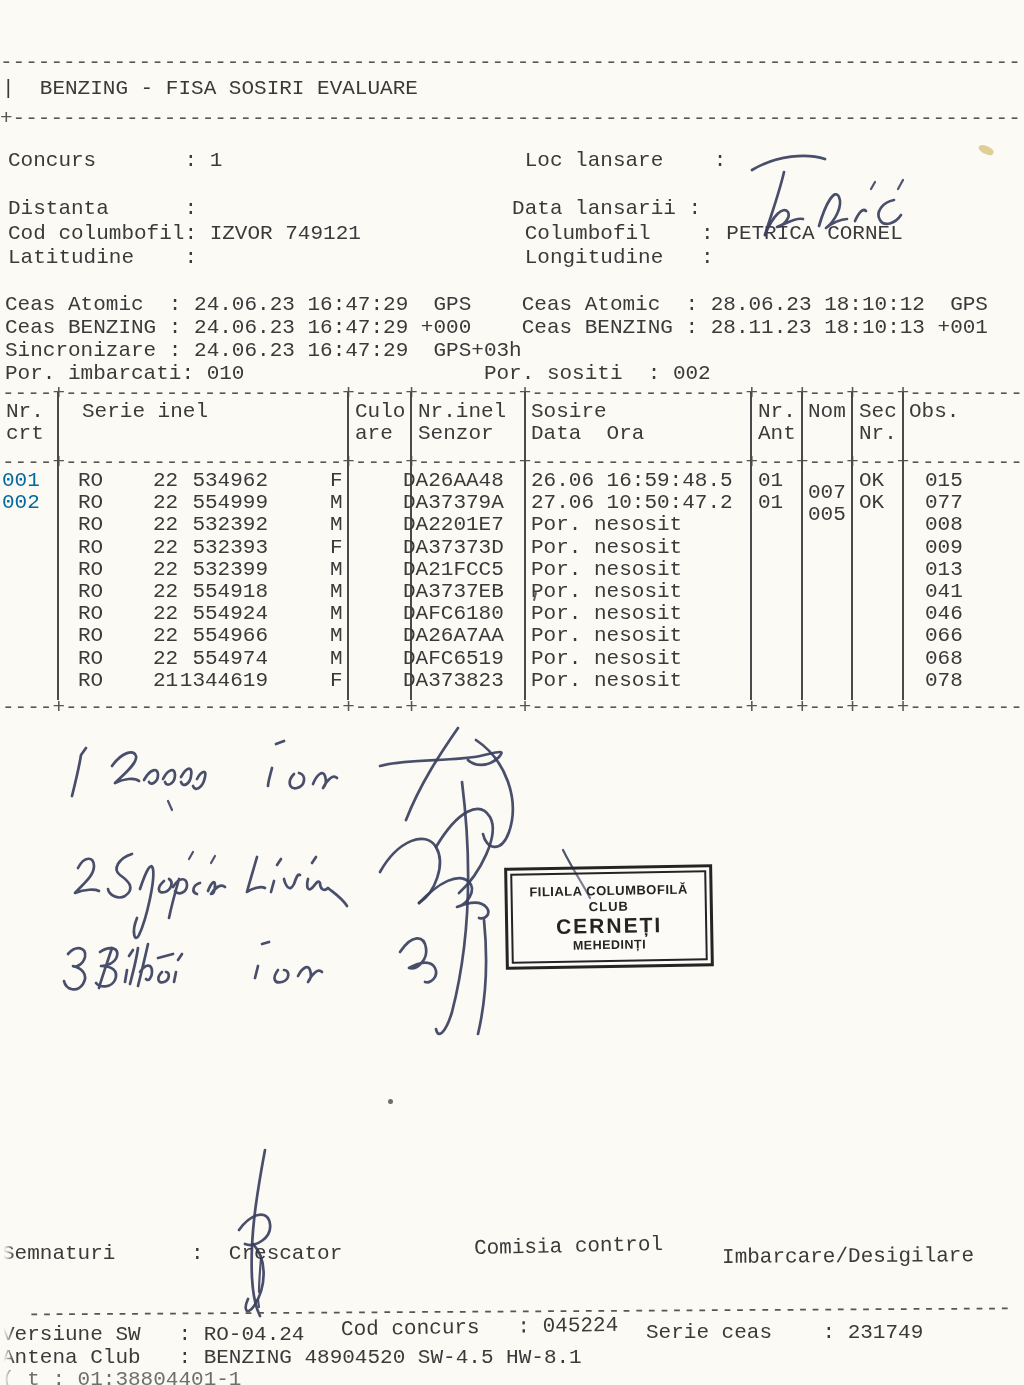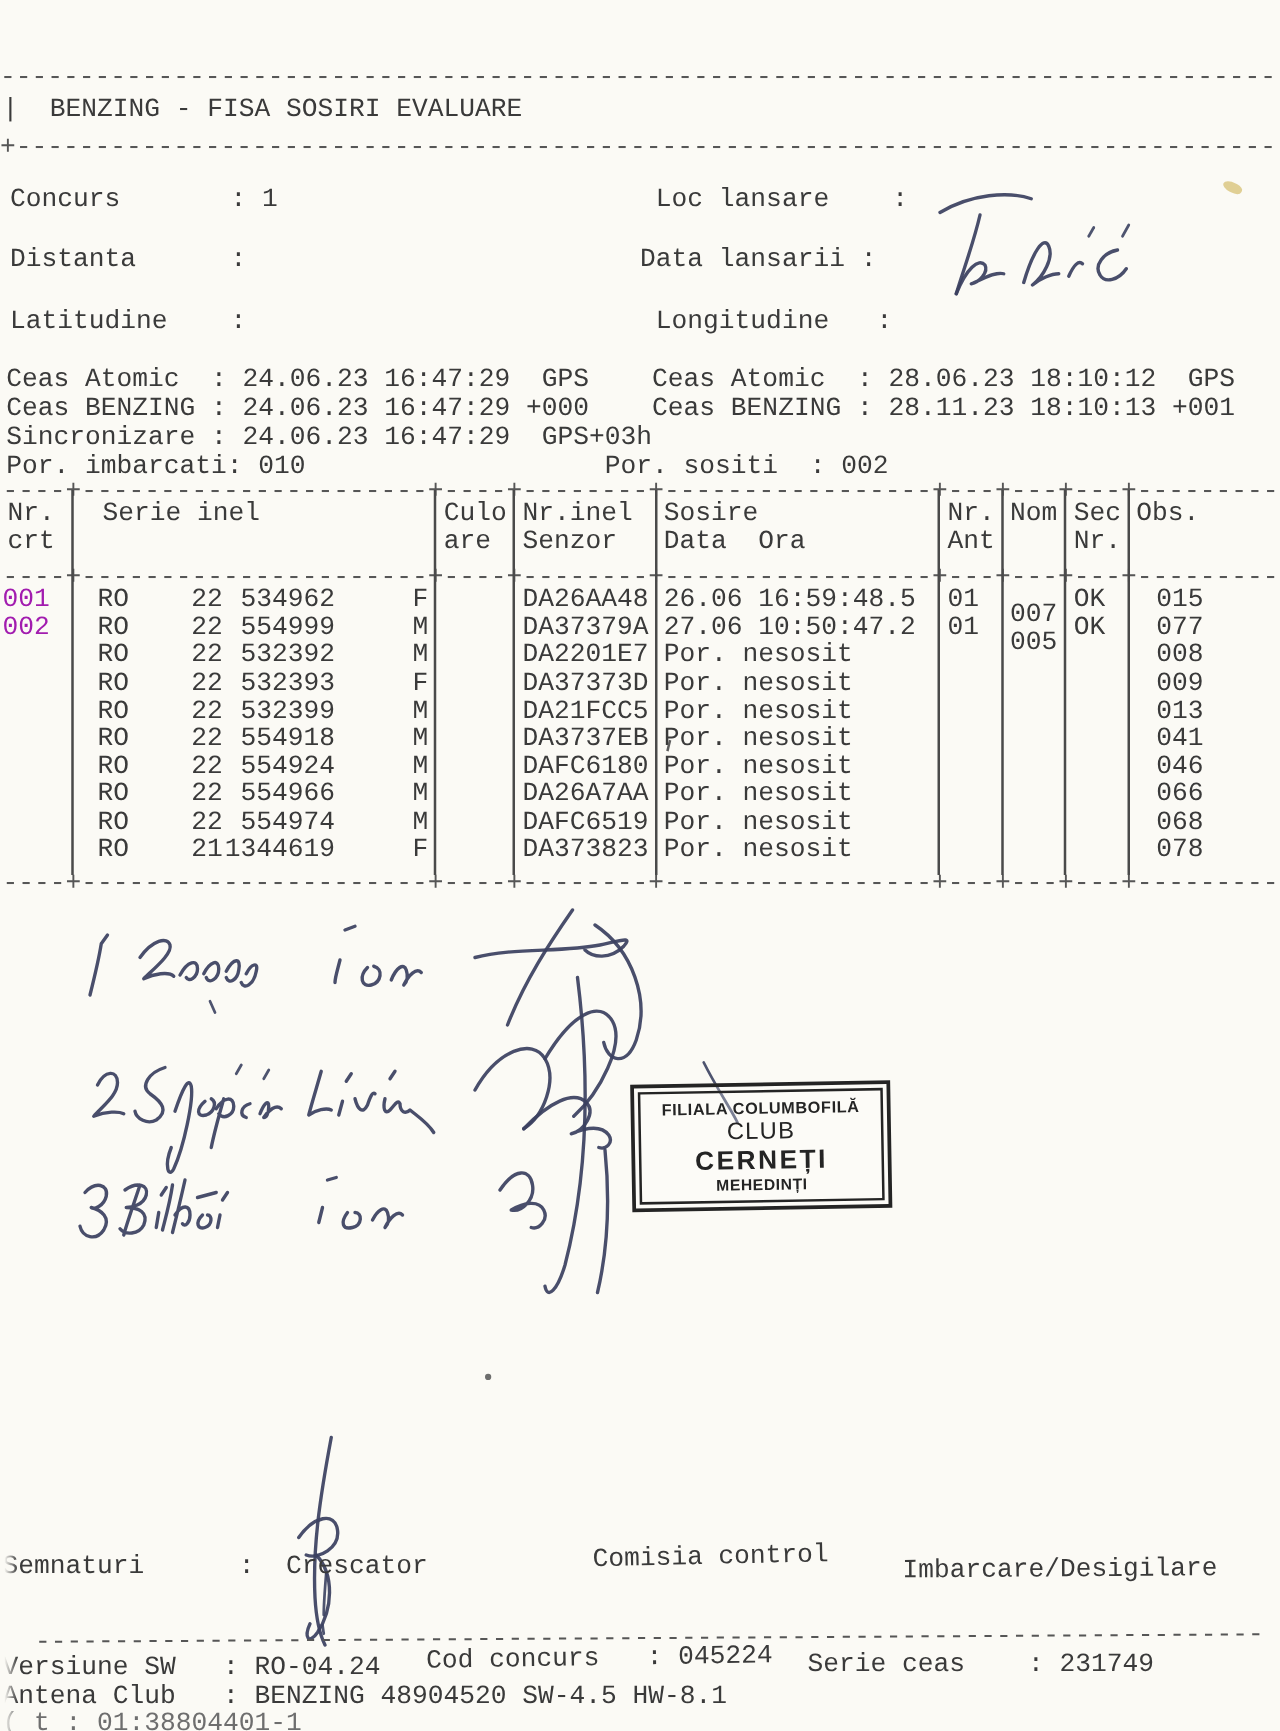--- a/index.html
+++ b/index.html
@@ -5,37 +5,37 @@
   html,body{margin:0;padding:0;background:#e8e8e4;}
   #page{position:relative;width:1024px;height:1385px;margin:0 auto;background:#fbfaf5;overflow:hidden;
         font-family:"Liberation Mono","DejaVu Sans Mono",monospace;}
   .t{position:absolute;font:21px/22px "Liberation Mono","DejaVu Sans Mono",monospace;
      color:#3a3a3a;white-space:pre;letter-spacing:0;}
   .rule{color:#565656;}
   .faded{color:#6e6e6e;}
   .trow{position:absolute;left:2px;width:1020px;height:22px;}
   .cell{position:absolute;top:0;font:21px/22px "Liberation Mono","DejaVu Sans Mono",monospace;
         color:#3a3a3a;white-space:pre;}
-  .c-nr{left:0;color:#a21caf;}
+  .c-nr{left:0;color:#0369a1;}
   .c-tara{left:76px;} .c-an{left:151px;}
   .c-inel{left:170px;width:96px;text-align:right;}
-  .c-sex{left:328px;} .c-senzor{left:416px;} .c-sosire{left:529px;}
+  .c-sex{left:328px;} .c-senzor{left:401px;} .c-sosire{left:529px;}
   .c-ant{left:756px;text-align:center;} .c-nom{left:806px;margin-top:12px;} .c-sec{left:857px;} .c-obs{left:907px;margin-left:16px;}
   .h-nr{left:4px;} .h-serie{left:80px;} .h-culo{left:353px;} .h-nrinel{left:416px;}
   .h-sosire{left:529px;} .h-nrant{left:756px;} .h-nom{left:806px;} .h-sec{left:857px;} .h-obs{left:907px;}
   .vbar{position:absolute;top:392px;height:308px;width:2px;background:#4a4a4a;}
   .ink{stroke:#3b4160;stroke-width:2.7;fill:none;stroke-linecap:round;stroke-linejoin:round;opacity:.93;}
   .ink-thin{stroke:#3b4160;stroke-width:2.2;fill:none;stroke-linecap:round;opacity:.9;}
   #stamp{position:absolute;left:505px;top:866px;width:202px;height:96px;border:3px solid #242424;
          transform:rotate(-1deg);background:rgba(255,255,255,.25);}
   #stamp .inner{position:absolute;left:3px;top:3px;right:3px;bottom:3px;border:2px solid #242424;
          display:flex;flex-direction:column;align-items:center;justify-content:center;
          font-family:"Liberation Sans","DejaVu Sans",sans-serif;color:#242424;text-align:center;}
   .st1{font-size:13px;font-weight:bold;letter-spacing:.5px;}
-  .st2{font-size:19px;font-weight:normal;letter-spacing:1px;margin-top:1px;}
+  .st2{font-size:13px;font-weight:bold;letter-spacing:1px;margin-top:1px;}
   .st3{font-size:21px;font-weight:bold;letter-spacing:2px;}
   .st4{font-size:12.5px;font-weight:bold;letter-spacing:.5px;}
   .edgefade{position:absolute;left:0;top:1228px;width:14px;height:157px;
             background:linear-gradient(90deg,#fbfaf5 25%,rgba(251,250,245,0));z-index:5;}
   .speck-y{position:absolute;left:978px;top:146px;width:16px;height:8px;border-radius:60% 40% 50% 50%;
            background:#d9c47c;opacity:.8;transform:rotate(28deg);}
   .dot-g{position:absolute;left:388px;top:1099px;width:5px;height:5px;border-radius:50%;background:#6d6d6d;}
   .tick-g{position:absolute;left:534px;top:592px;width:2px;height:9px;background:#5c5c5c;transform:rotate(14deg);}
   svg{position:absolute;overflow:visible;}
 </style>
@@ -43,20 +43,21 @@
 <body>
 
 <div id="page">
 
   <div class="t rule" style="left:0;top:52px">----------------------------------------------------------------------------------</div>
   <div class="t" style="left:2px;top:78px">|  BENZING - FISA SOSIRI EVALUARE</div>
   <div class="t rule" style="left:0;top:108px">+---------------------------------------------------------------------------------</div>
 
   <div class="t" style="left:8px;top:150px">Concurs       : 1                        Loc lansare    :</div>
   <div class="t" style="left:8px;top:198px">Distanta      :                         Data lansarii :</div>
+  <div class="t" style="left:8px;top:223px">Cod columbofil: IZVOR 749121             Columbofil    : PETRICA CORNEL</div>
   <div class="t" style="left:8px;top:247px">Latitudine    :                          Longitudine   :</div>
 
   <svg width="210" height="110" style="left:722px;top:140px">
     <path class="ink" d="M30,30 C55,15 85,13 103,19"></path>
     <path class="ink" d="M62,32 C57,54 48,78 43,95"></path>
     <path class="ink" d="M43,95 C51,75 61,66 66,72 C69,78 61,86 55,87 C63,84 74,77 81,79"></path>
     <path class="ink" d="M97,86 C104,62 113,48 117,57 C121,66 113,81 104,88 C110,83 119,79 125,79"></path>
     <path class="ink" d="M133,81 C137,72 141,68 144,71"></path>
     <path class="ink-thin" d="M149,49 l4,-7"></path>
     <path class="ink" d="M172,60 C161,62 153,72 158,80 C162,87 173,84 179,75"></path>

